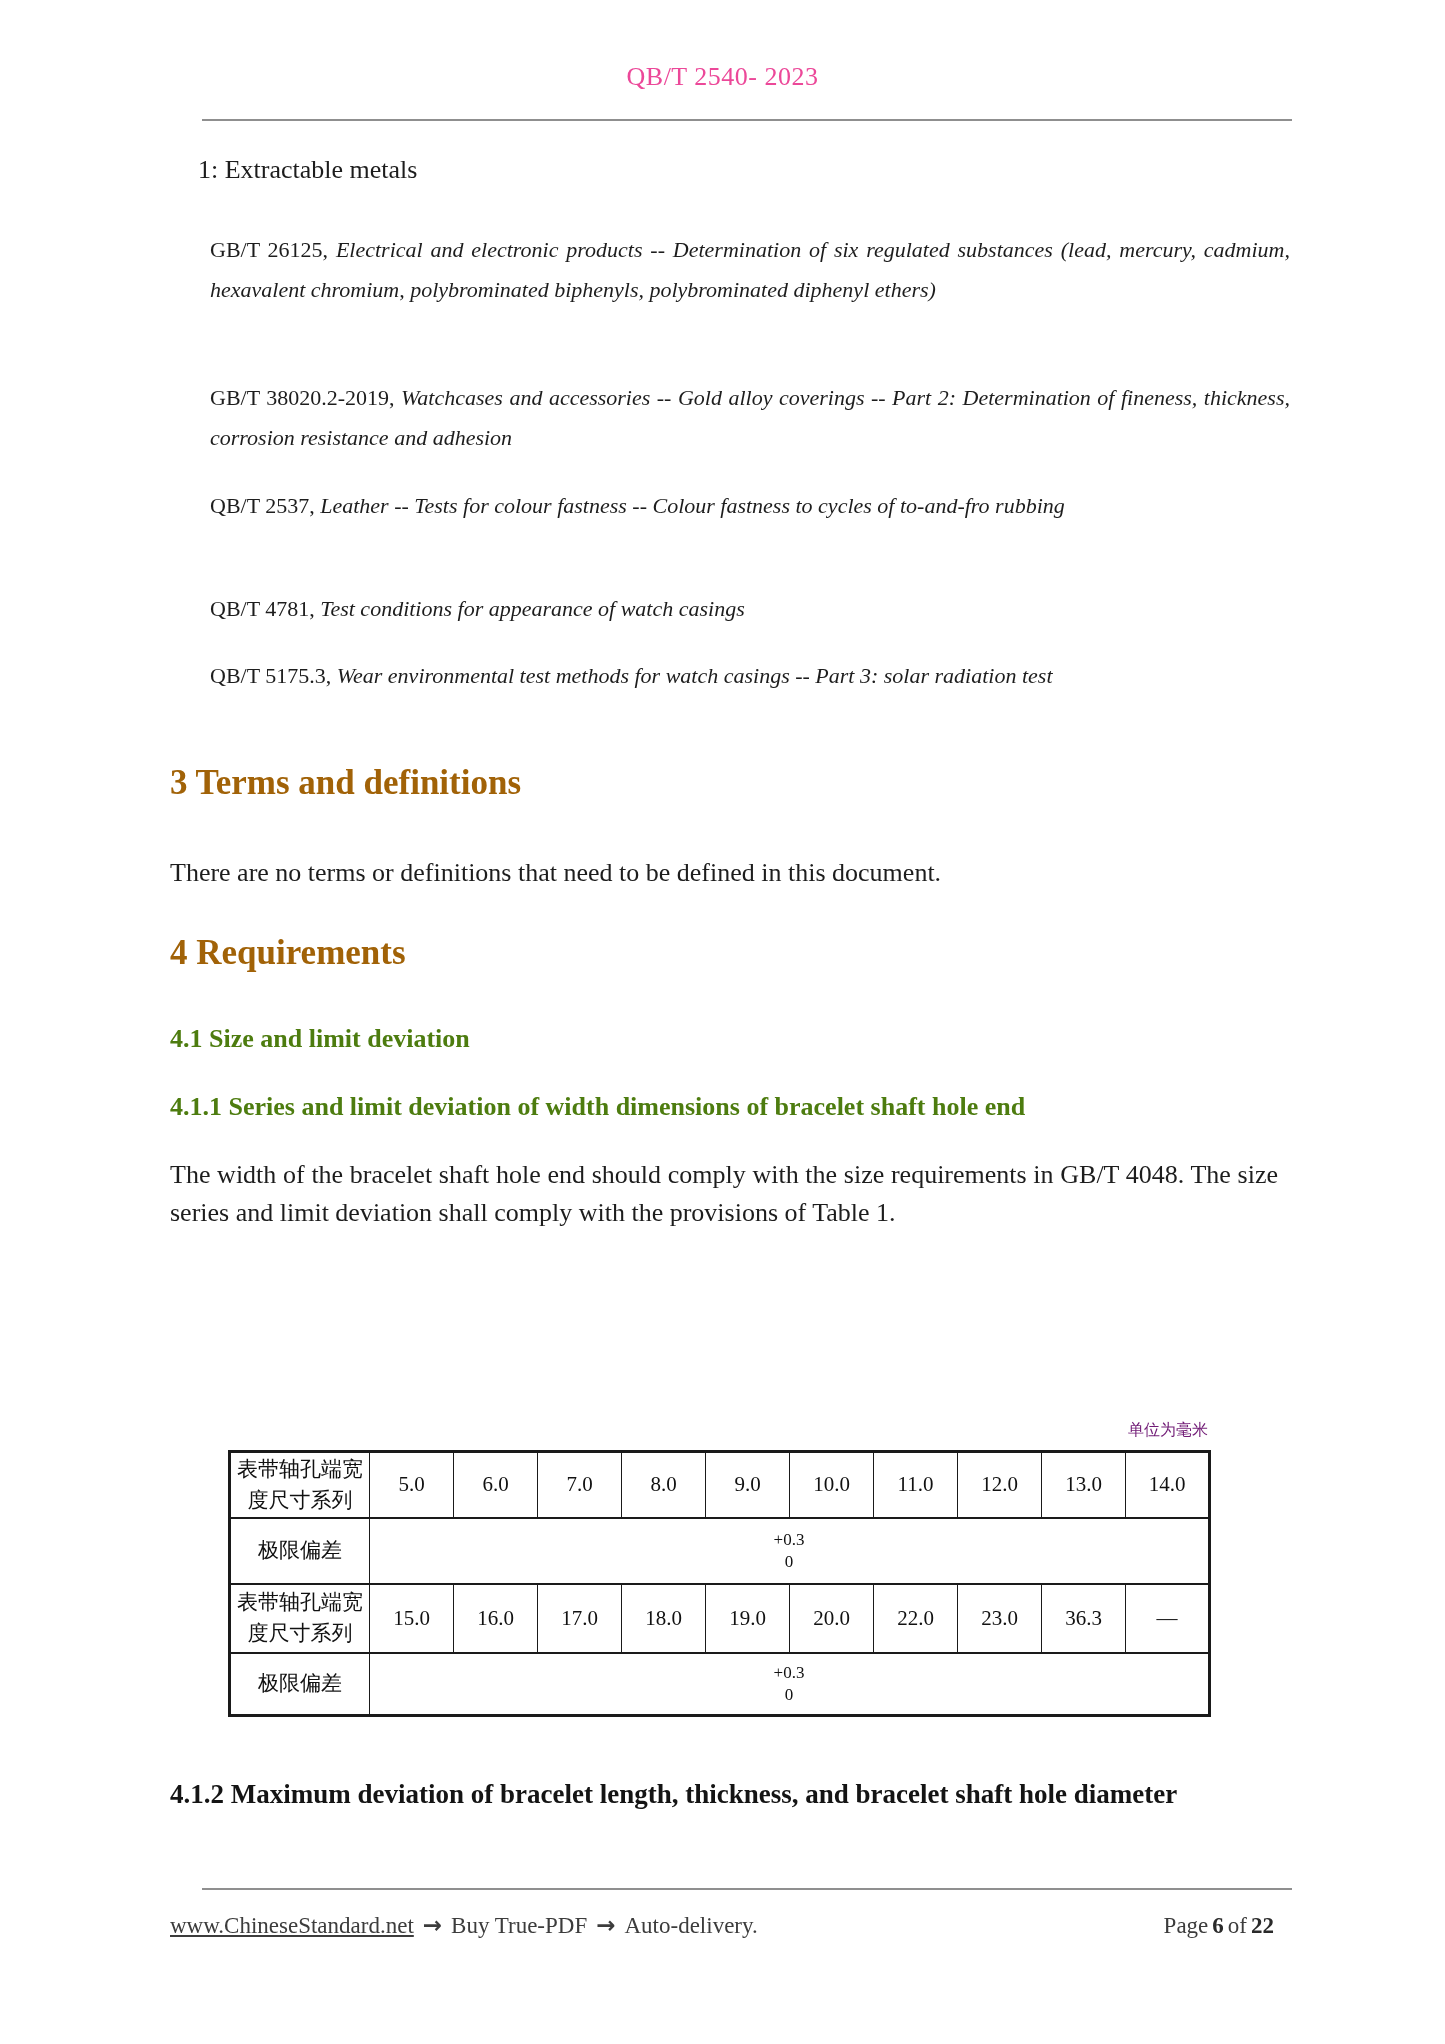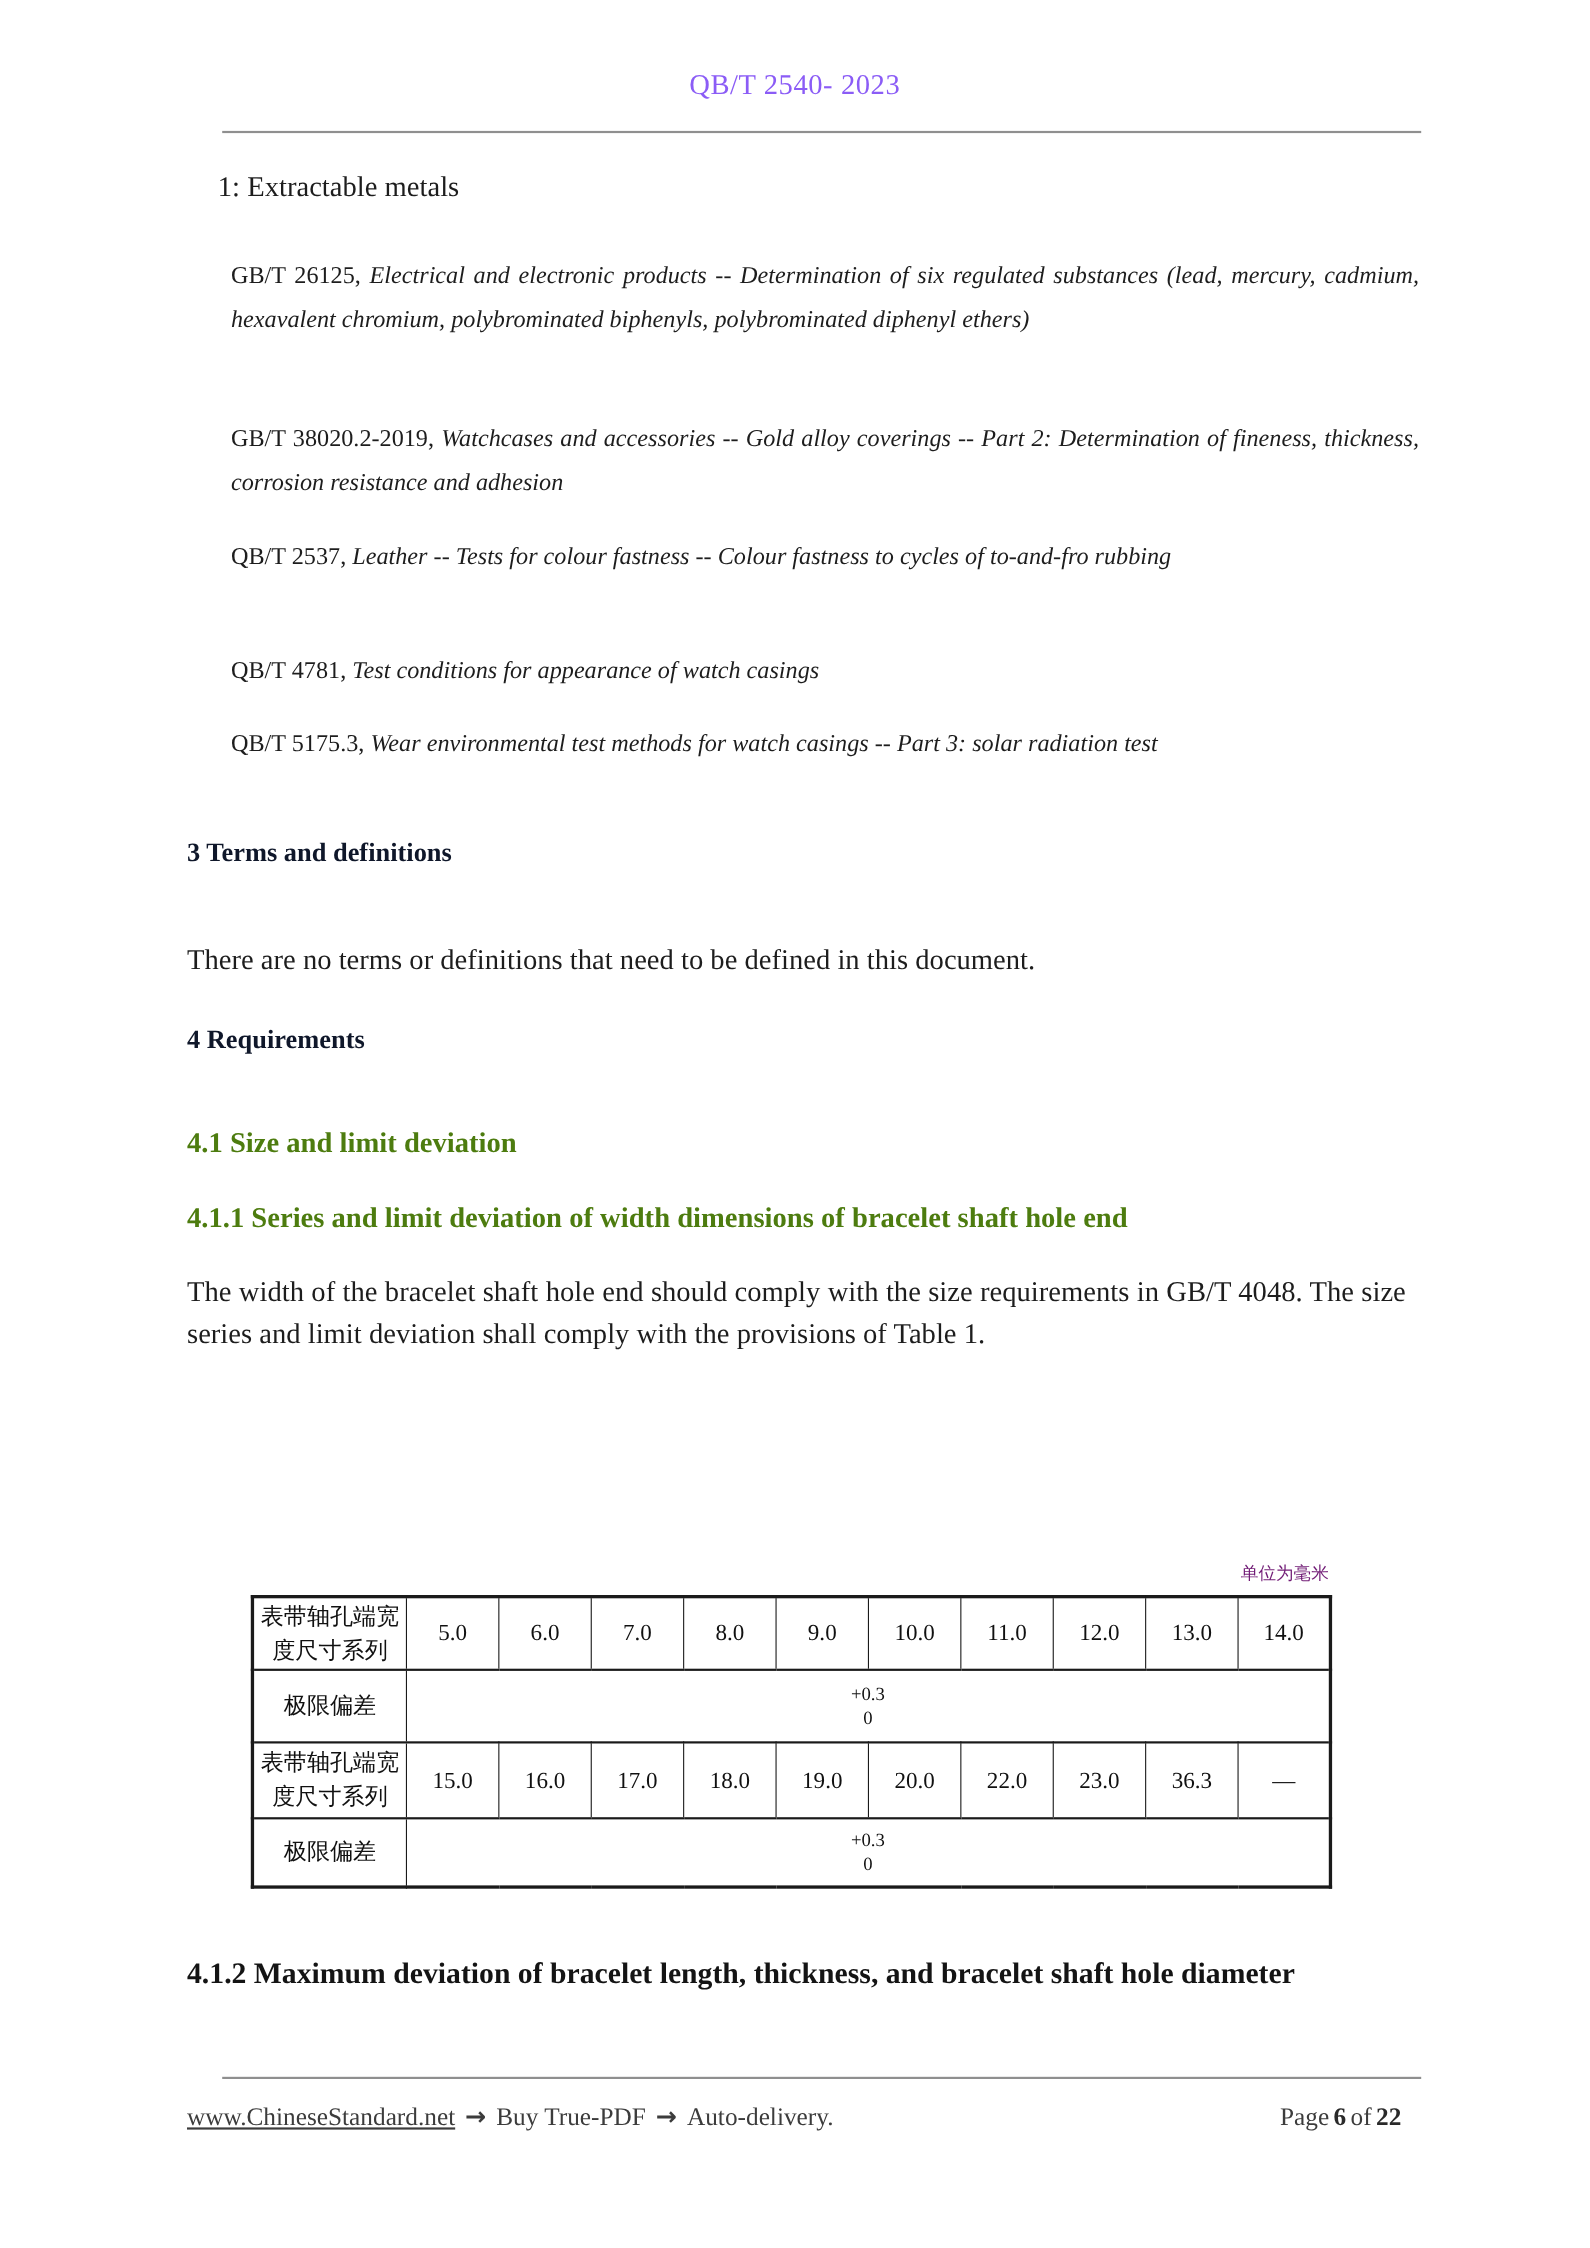--- a/index.html
+++ b/index.html
@@ -5,21 +5,21 @@
   html,body { margin:0; padding:0; background:#ffffff; }
   .page {
     position:relative; width:1445px; height:2044px;
     background:#ffffff; overflow:hidden;
     font-family:"Liberation Serif", serif; color:#1d1d1d;
   }
   .abs { position:absolute; }
 
   .doc-title {
     top:62px; left:0; width:1445px; text-align:center;
-    font-size:26px; color:#8b5cf6; letter-spacing:0.5px;
+    font-size:26px; color:#ec4899; letter-spacing:0.5px;
   }
   .rule { height:2px; background:#8f8f8f; }
   .header-rule { top:119px; left:202px; width:1090px; }
   .footer-rule { top:1888px; left:202px; width:1090px; }
 
   .note-line {
     top:150px; left:198px; width:1080px;
     font-size:26px; line-height:40px;
   }
   .ref-para {
@@ -28,21 +28,21 @@
   }
   .ref-title { font-style:italic; }
   .ref-0 { top:218px; }
   .ref-1 { top:366px; }
   .ref-2 { top:474px; }
   .ref-3 { top:577px; }
   .ref-4 { top:644px; }
 
   .h-big {
     left:170px; width:1108px; margin:0;
-    font-size:24px; font-weight:bold; color:#0f172a;
+    font-size:35px; font-weight:bold; color:#a16207;
   }
   .h-terms { top:763px; }
   .h-reqs  { top:933px; }
 
   .h-sub {
     left:170px; width:1108px; margin:0;
     font-size:26px; font-weight:bold; color:#4d7c0f;
   }
   .h-41  { top:1024px; }
   .h-411 { top:1092px; }

